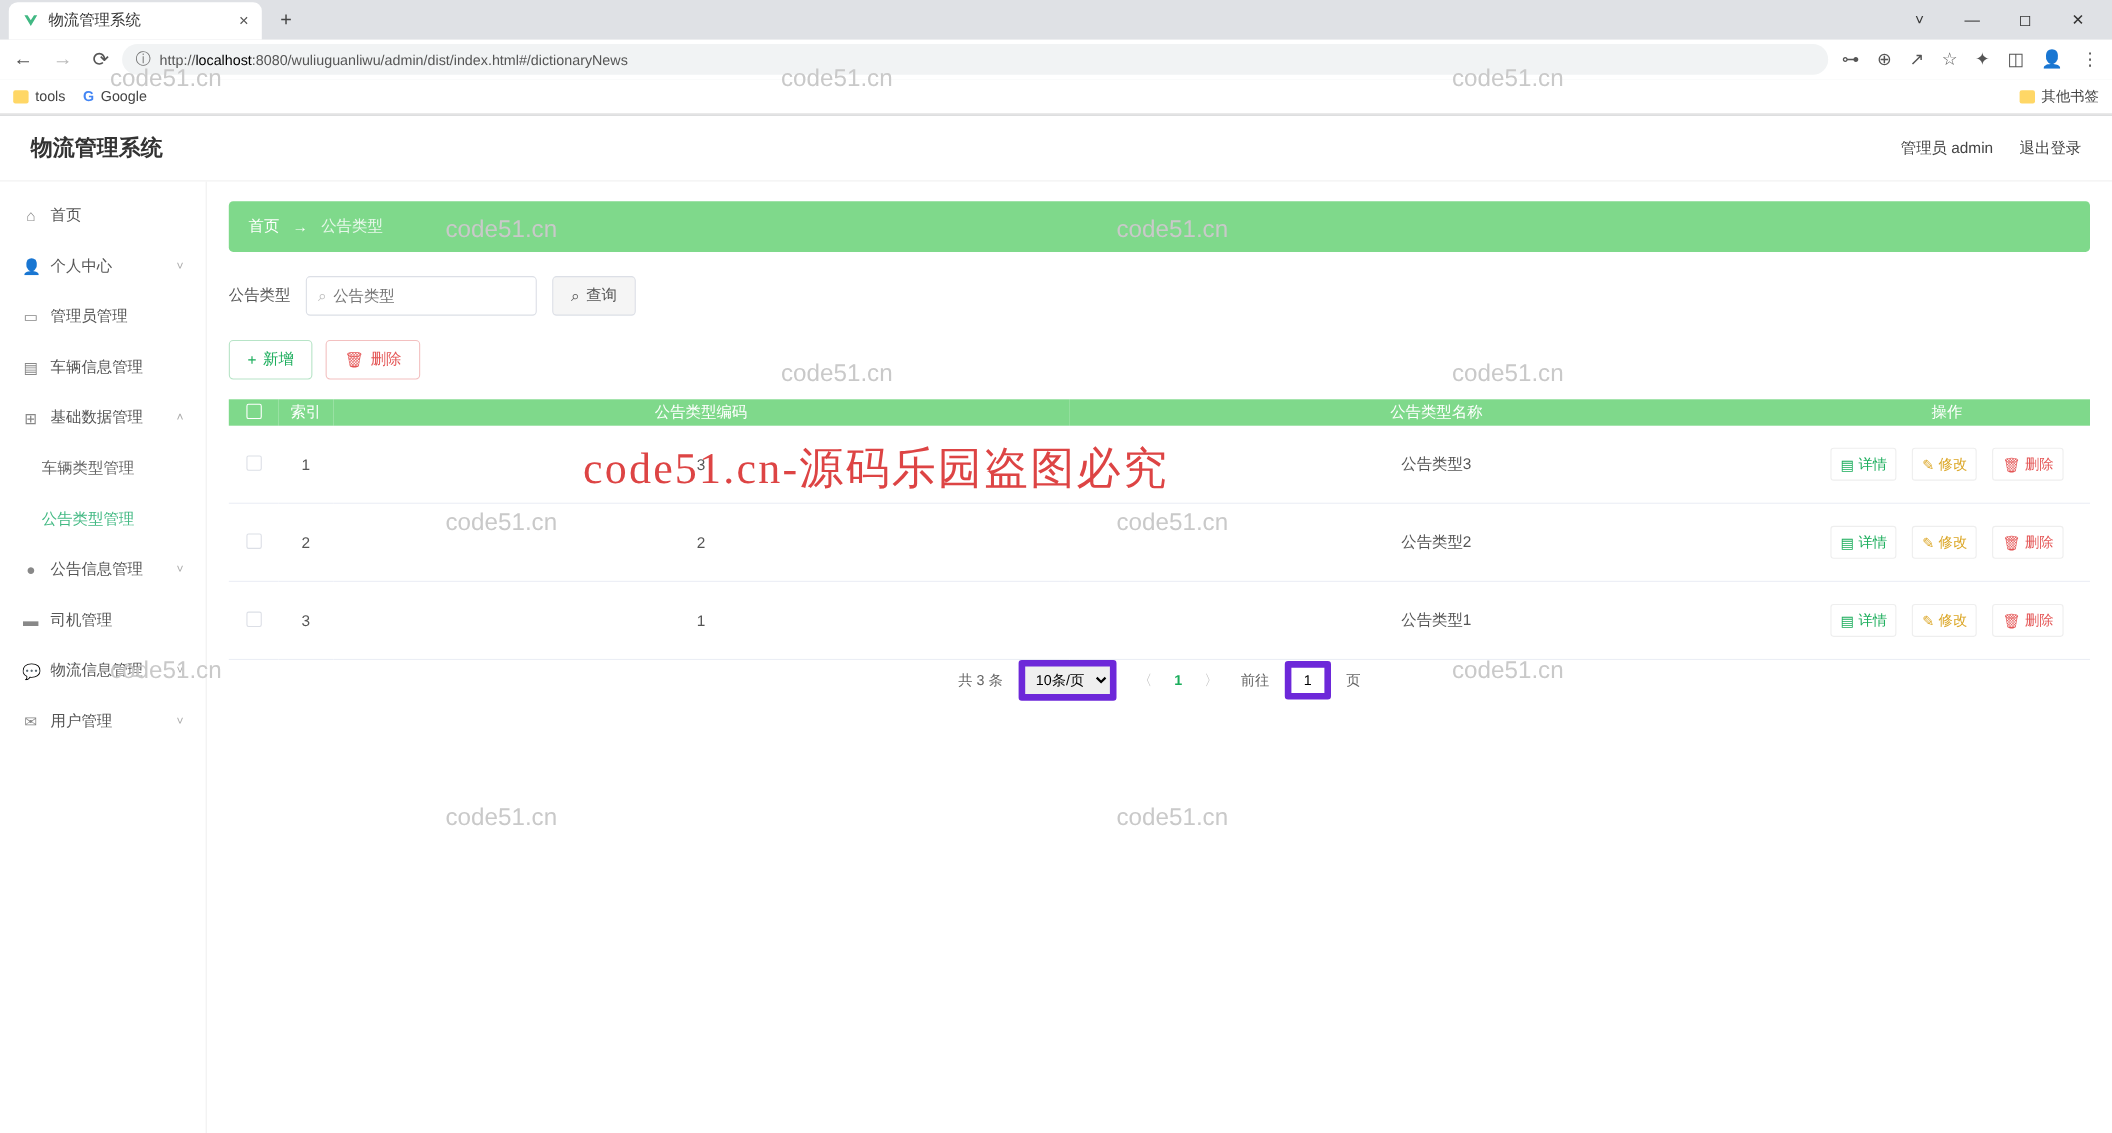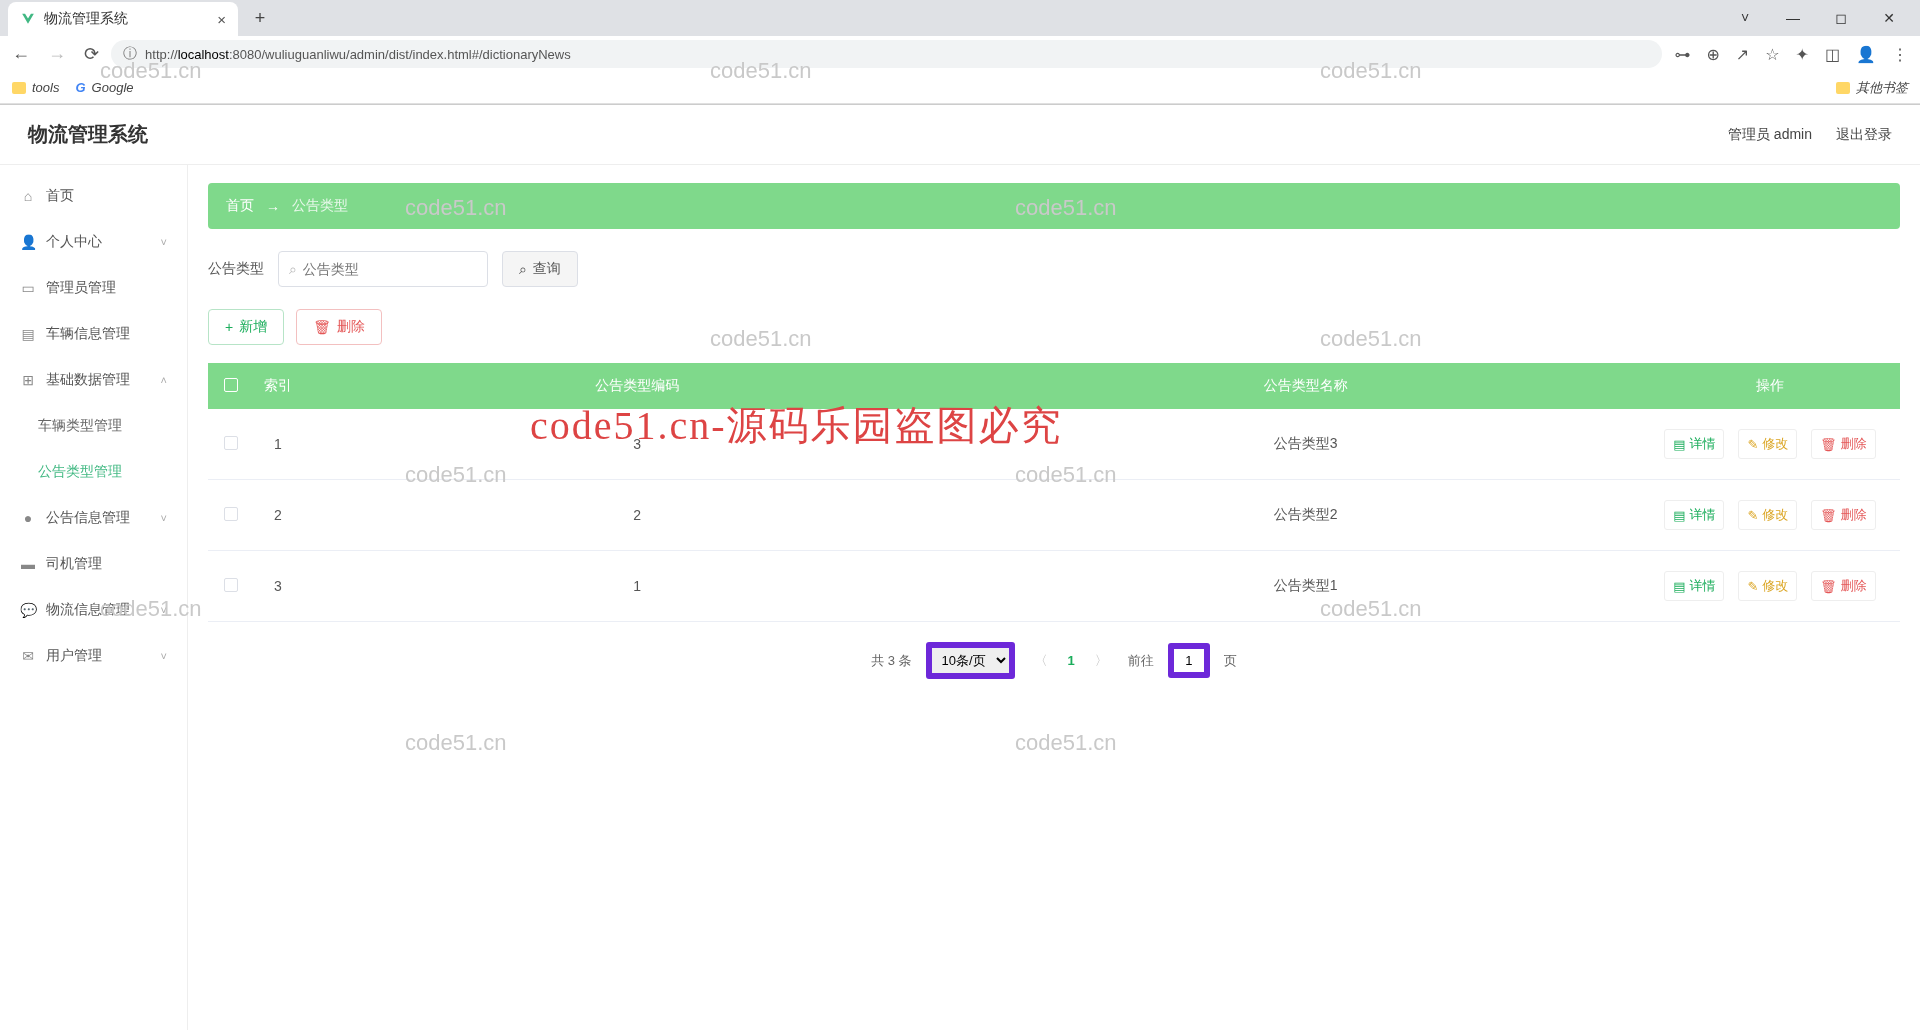--- a/index.html
+++ b/index.html
@@ -13,21 +13,21 @@
 .window-ctrl { margin-left: auto; display: flex; gap: 18px; padding-right: 8px; color: #333; }
 .window-ctrl span { width: 30px; text-align: center; cursor: pointer; font-size: 14px; }
 .addr-bar { display: flex; align-items: center; background: #fff; height: 36px; padding: 0 12px; gap: 12px; }
 .nav-icons { display: flex; gap: 18px; color: #555; }
 .nav-icons span { cursor: pointer; font-size: 18px; }
 .url-box { flex: 1; display: flex; align-items: center; background: #f1f3f4; border-radius: 16px; padding: 0 12px; height: 28px; gap: 8px; }
 .url-text { color: #555; font-size: 13px; }
 .url-host { color: #000; }
 .addr-right { display: flex; gap: 16px; color: #555; }
 .addr-right span { cursor: pointer; font-size: 16px; }
-.bookmark-bar { display: flex; align-items: center; background: #fff; height: 32px; padding: 0 12px; gap: 16px; font-size: 13px; border-bottom: 1px solid #e0e0e0; font-style: italic; }
+.bookmark-bar { display: flex; align-items: center; background: #fff; height: 32px; padding: 0 12px; gap: 16px; font-size: 13px; border-bottom: 1px solid #e0e0e0; }
 .bm-item { display: flex; align-items: center; gap: 6px; cursor: pointer; color: #444; }
 .bm-folder { width: 14px; height: 12px; background: #ffd766; border-radius: 2px; display: inline-block; }
 .bm-other { margin-left: auto; }
 
 .app { display: flex; flex-direction: column; height: calc(100vh - 104px); }
 .app-header { display: flex; align-items: center; justify-content: space-between; padding: 16px 28px; border-bottom: 1px solid #eee; }
 .app-title { font-size: 20px; font-weight: bold; }
 .app-user { display: flex; gap: 24px; color: #444; font-size: 14px; }
 .app-user span { cursor: pointer; }
 
@@ -49,31 +49,31 @@
 .filter-label { color: #555; }
 .filter-input { display: flex; align-items: center; border: 1px solid #dcdfe6; border-radius: 4px; padding: 0 10px; height: 36px; width: 210px; gap: 6px; }
 .filter-input input { border: none; outline: none; flex: 1; font-size: 14px; background: transparent; }
 .btn { display: inline-flex; align-items: center; justify-content: center; border: 1px solid #dcdfe6; border-radius: 4px; padding: 0 16px; height: 36px; cursor: pointer; background: #fff; gap: 6px; font-size: 14px; }
 .btn-gray { background: #f5f5f5; color: #555; }
 .btn-green { color: #1aad5b; border-color: #b7e4c7; }
 .btn-red { color: #e45656; border-color: #f3c0c0; }
 .action-row { display: flex; gap: 12px; margin-bottom: 18px; }
 
 table { width: 100%; border-collapse: collapse; }
-thead th { background: #7fd98b; color: #fff; font-weight: normal; padding: 14px 8px; text-align: center; font-size: 14px; }
+thead th { background: #7fd98b; color: #fff; font-weight: normal; padding: 3px 8px; text-align: center; font-size: 14px; }
 tbody td { padding: 20px 8px; text-align: center; border-bottom: 1px solid #ebeef5; font-size: 14px; color: #555; }
 .checkbox { width: 14px; height: 14px; border: 1px solid #dcdfe6; border-radius: 2px; display: inline-block; cursor: pointer; }
 thead .checkbox { border-color: #fff; }
 .row-actions { display: flex; justify-content: center; gap: 14px; flex-wrap: wrap; }
 .link-btn { display: inline-flex; align-items: center; gap: 4px; cursor: pointer; font-size: 13px; padding: 5px 8px; border: 1px solid #eee; border-radius: 3px; }
 .link-green { color: #1aad5b; }
 .link-orange { color: #dba523; }
 .link-red { color: #e45656; }
 
-.pager { display: flex; align-items: center; justify-content: center; gap: 14px; margin-top: 20px; color: #666; font-size: 13px; }
+.pager { display: flex; align-items: center; justify-content: center; gap: 14px; color: #666; font-size: 13px; }
 .pager select, .pager input { border: 6px solid #6d28d9; border-radius: 3px; padding: 4px 6px; font-size: 13px; }
 .pager input { width: 42px; text-align: center; }
 .pager .pg-btn { cursor: pointer; color: #bbb; padding: 0 6px; font-size: 13px; }
 .pager .current-page { color: #1aad5b; font-weight: bold; }
 
 .watermark { position: fixed; color: #c9c9c9; font-size: 22px; pointer-events: none; z-index: 9999; font-family: Arial, sans-serif; }
 .big-wm { position: fixed; color: #d44; font-size: 40px; font-weight: 500; pointer-events: none; z-index: 9999; letter-spacing: 2px; font-family: "SimSun", serif; }
 </style>
 </head>
 <body>

